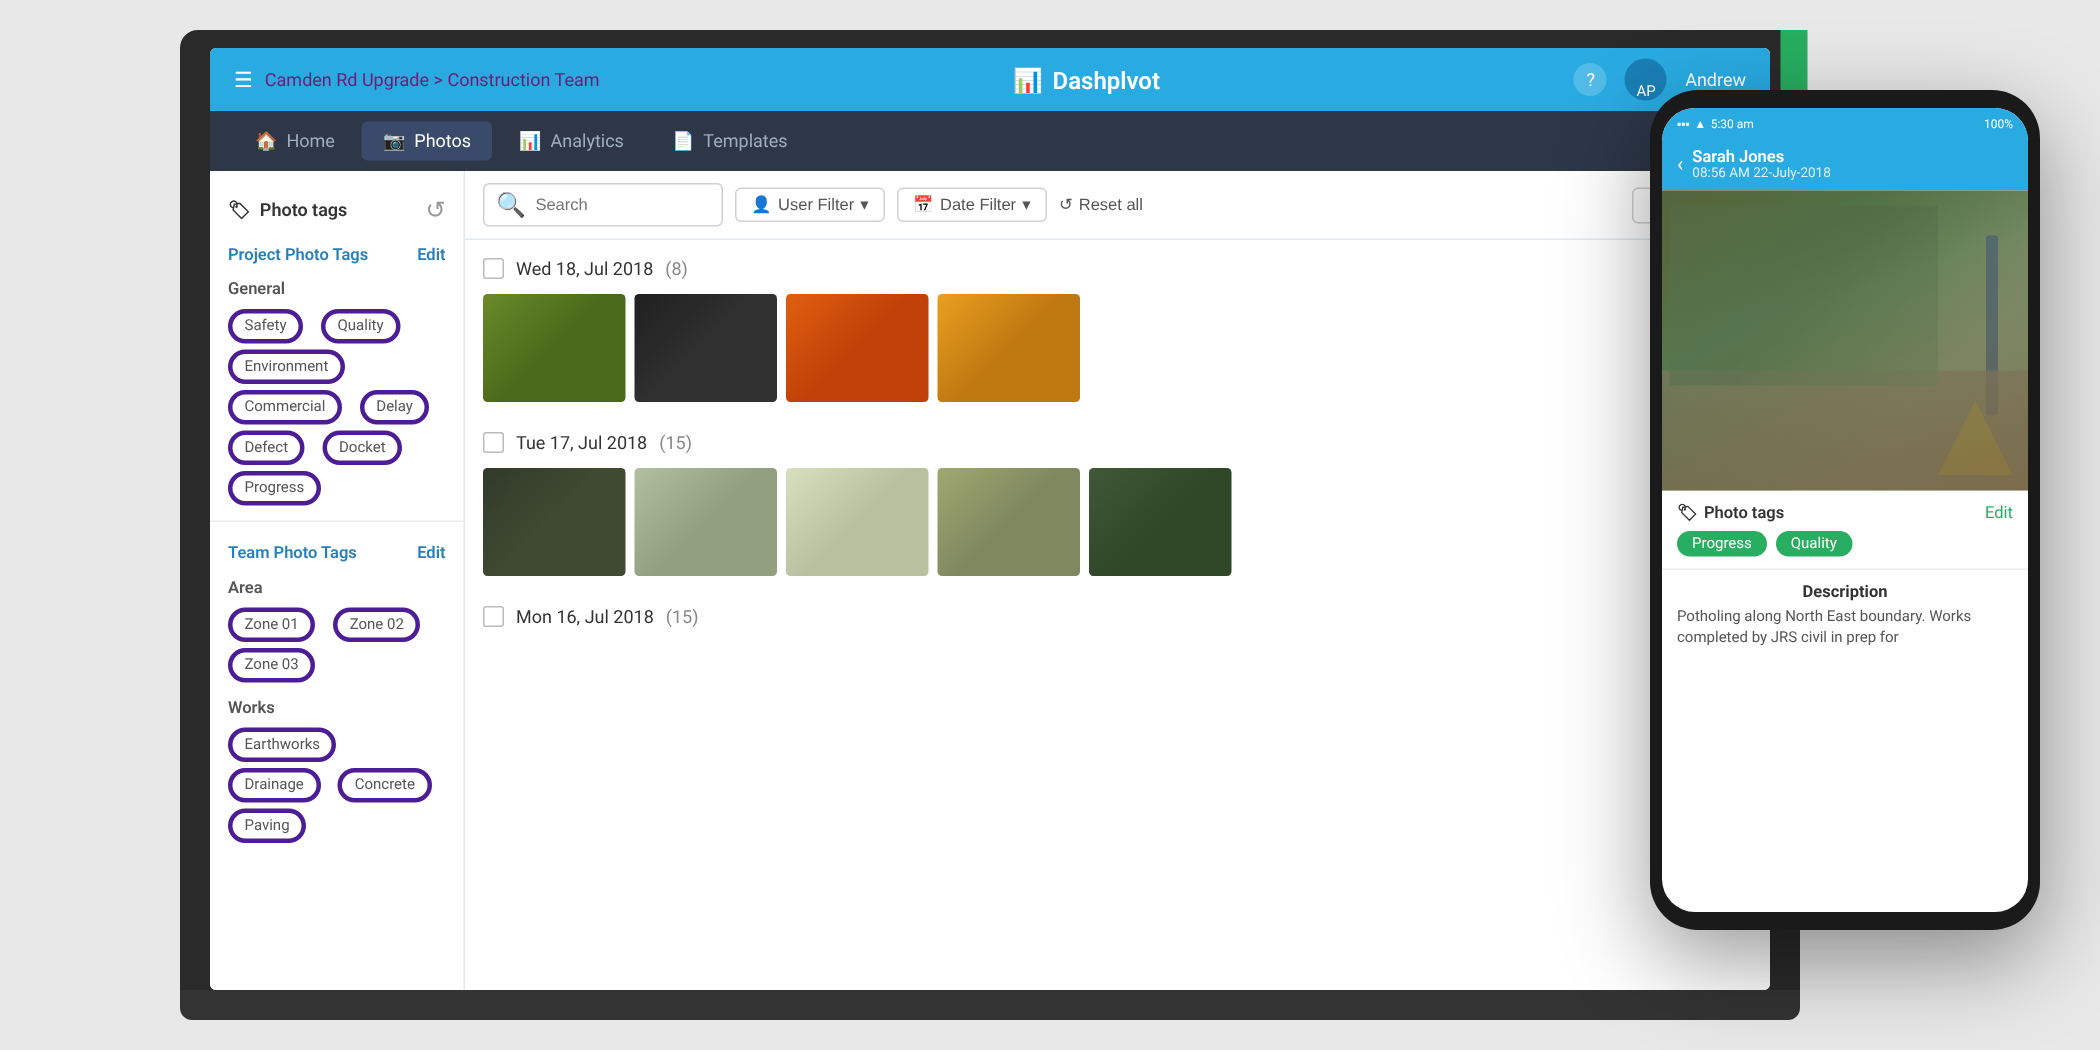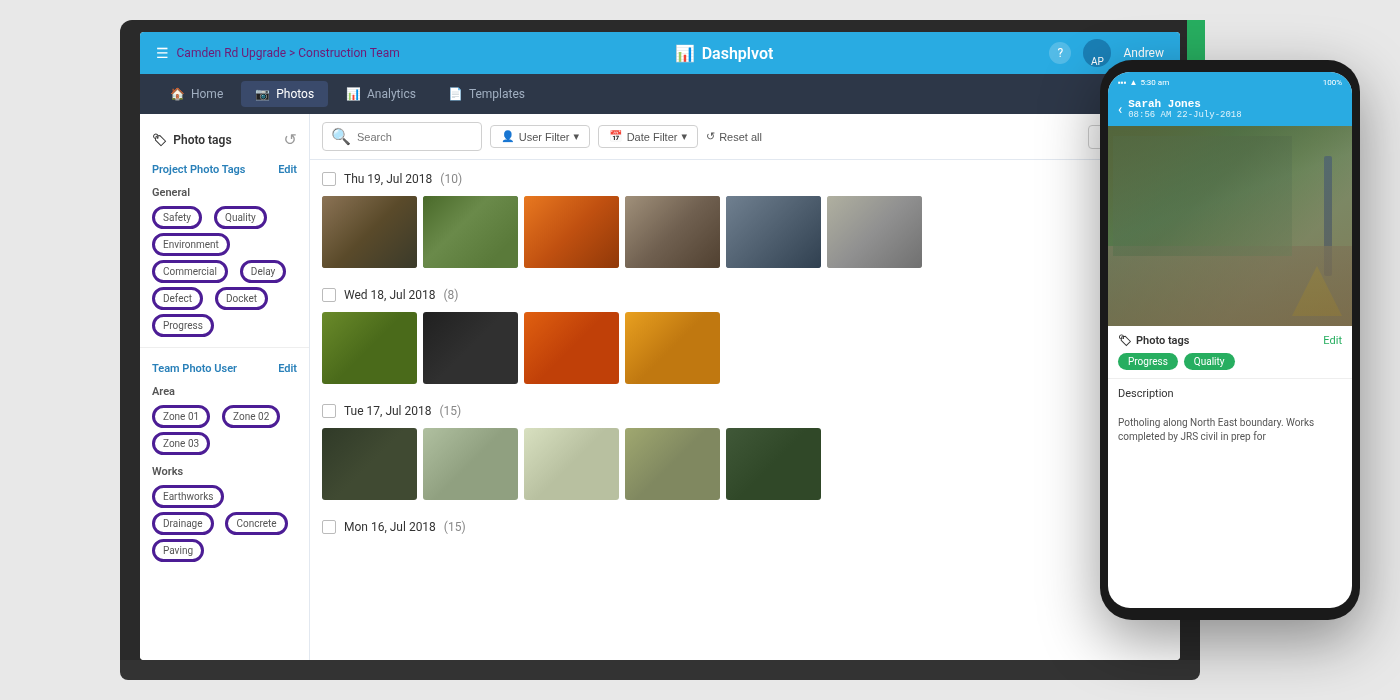--- a/index.html
+++ b/index.html
@@ -394,21 +394,20 @@
       display: flex;
       align-items: center;
       gap: 6px;
     }
     .phone-back {
       color: white;
       font-size: 14px;
     }
     .phone-user-info {
       flex: 1;
-      font-family: Liberation Mono, monospace;
     }
     .phone-user-name {
       color: white;
       font-size: 11px;
       font-weight: 600;
     }
     .phone-user-time {
       color: rgba(255,255,255,0.85);
       font-size: 9px;
     }
@@ -476,23 +475,24 @@
       color: white;
       font-size: 10px;
       padding: 3px 10px;
       border-radius: 12px;
     }
     .phone-description {
       padding: 8px 10px;
     }
     .phone-desc-title {
       font-size: 11px;
-      font-weight: 400;
+      font-weight: 700;
       color: #333;
-      margin-bottom: 16px;
+      margin-bottom: 4px;
+      text-align: center;
     }
     .phone-desc-text {
       font-size: 10px;
       color: #555;
       line-height: 1.4;
     }
 
     
     .photo-inner {
       width: 100%;
@@ -581,21 +581,21 @@
             <span class="tag-item">Commercial</span>
             <span class="tag-item">Delay</span>
             <span class="tag-item">Defect</span>
             <span class="tag-item">Docket</span>
             <span class="tag-item">Progress</span>
           </div>
 
           <div class="sidebar-divider"></div>
 
           <div class="section-title">
-            <span>Team Photo User</span>
+            <span>Team Photo Tags</span>
             <span class="edit-link">Edit</span>
           </div>
 
           <div class="category-label">Area</div>
           <div class="tags-row">
             <span class="tag-item">Zone 01</span>
             <span class="tag-item">Zone 02</span>
             <span class="tag-item">Zone 03</span>
           </div>
 
@@ -630,47 +630,20 @@
               <span>Reset all</span>
             </button>
             <button class="actions-btn">
               <span>Actions</span>
               <span>▾</span>
             </button>
           </div>
 
           <div class="photos-container">
 
-            <div class="date-group">
-              <div class="date-header">
-                <div class="date-checkbox"></div>
-                <span class="date-label">Thu 19, Jul 2018</span>
-                <span class="date-count">(10)</span>
-              </div>
-              <div class="photo-grid">
-                <div class="photo-thumb photo-1">
-                  <div class="photo-inner" style="background:linear-gradient(135deg,#8B7355 0%,#5a4a2a 50%,#3a3a2a 100%)"></div>
-                </div>
-                <div class="photo-thumb photo-2">
-                  <div class="photo-inner" style="background:linear-gradient(135deg,#4a6a2a 0%,#6a8a4a 40%,#5a7a3a 80%)"></div>
-                </div>
-                <div class="photo-thumb photo-3">
-                  <div class="photo-inner" style="background:linear-gradient(135deg,#e87820 0%,#c05010 50%,#903808 100%)"></div>
-                </div>
-                <div class="photo-thumb photo-4">
-                  <div class="photo-inner" style="background:linear-gradient(135deg,#a0907a 0%,#706050 50%,#504030 100%)"></div>
-                </div>
-                <div class="photo-thumb photo-5">
-                  <div class="photo-inner" style="background:linear-gradient(135deg,#708090 0%,#506070 50%,#304050 100%)"></div>
-                </div>
-                <div class="photo-thumb photo-6">
-                  <div class="photo-inner" style="background:linear-gradient(135deg,#b0b0a0 0%,#909090 50%,#707070 100%)"></div>
-                </div>
-              </div>
-            </div>
 
             <div class="date-group">
               <div class="date-header">
                 <div class="date-checkbox"></div>
                 <span class="date-label">Wed 18, Jul 2018</span>
                 <span class="date-count">(8)</span>
               </div>
               <div class="photo-grid">
                 <div class="photo-thumb" style="background:linear-gradient(135deg,#6a8a2a 0%,#4a6a1a 50%)"></div>
                 <div class="photo-thumb" style="background:linear-gradient(135deg,#202020 0%,#303030 50%)"></div>

